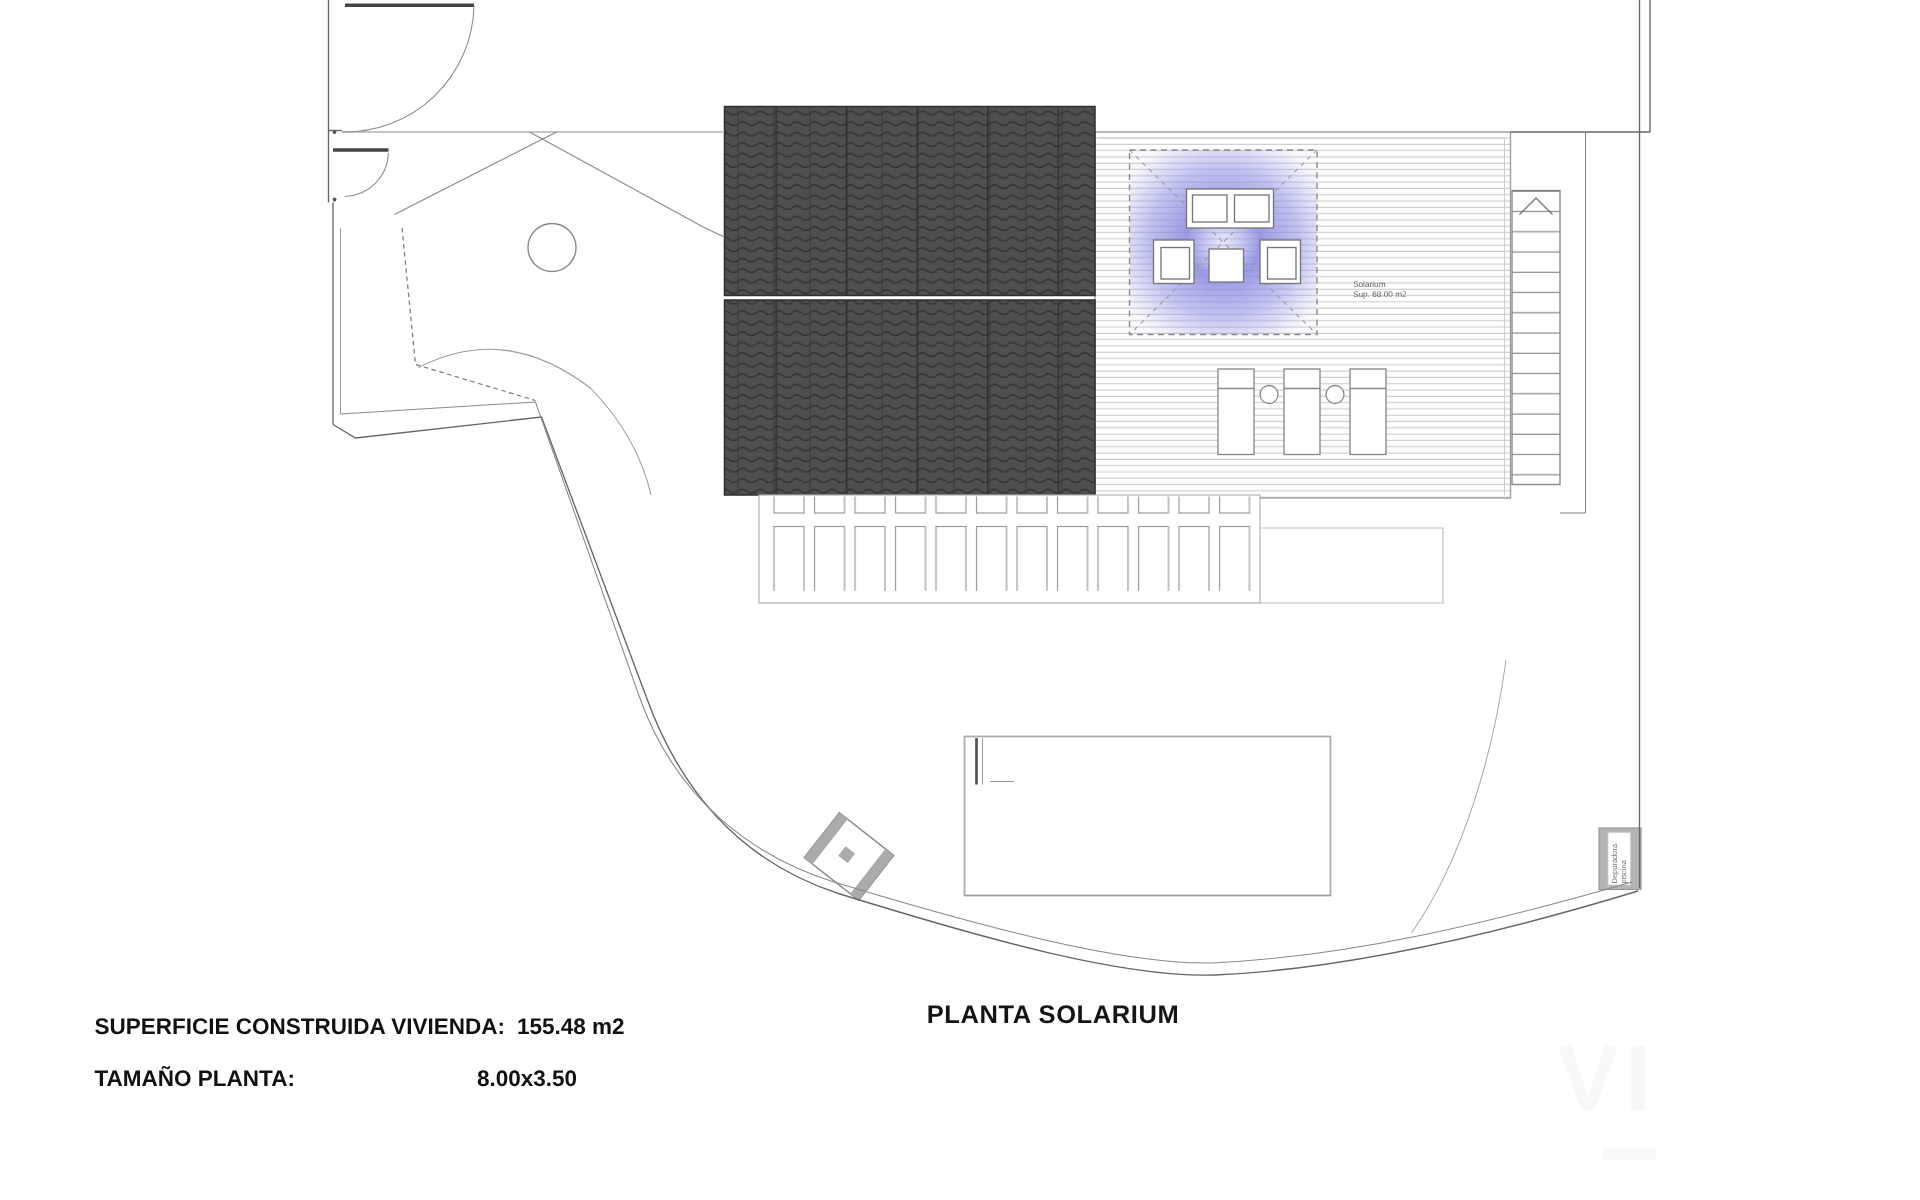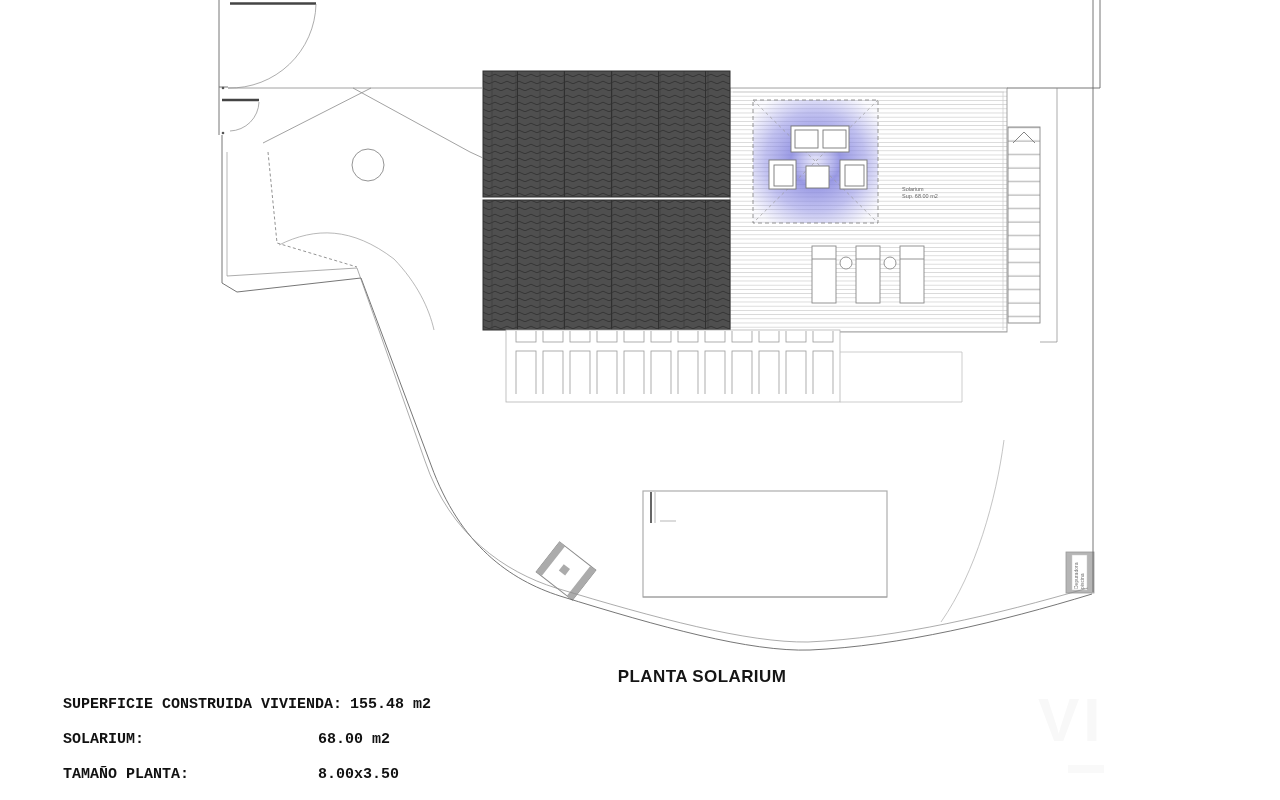--- a/index.html
+++ b/index.html
@@ -5,21 +5,21 @@
   html,body{margin:0;padding:0;background:#fff;}
   .page{position:relative;width:1104px;height:800px;background:#ffffff;overflow:hidden;
         font-family:"Liberation Sans",sans-serif;}
   .plan-svg{position:absolute;left:0;top:0;}
   .frame-rule{position:absolute;left:1270px;top:0;width:1px;height:800px;background:#b8b8b8;}
   .disclaimer{position:absolute;left:1248px;top:0;height:646px;width:14px;
               writing-mode:vertical-rl;transform:rotate(180deg);
               font-size:6.8px;letter-spacing:0.15px;color:#555;white-space:nowrap;}
   .plan-title{position:absolute;left:702px;top:667px;transform:translateX(-50%);
               font-size:17px;font-weight:bold;color:#151515;letter-spacing:0.4px;white-space:nowrap;}
-  .legend{position:absolute;left:63px;top:696px;color:#111;font-family:Liberation Mono, monospace;}
+  .legend{position:absolute;left:63px;top:676px;color:#111;}
   .legend-row{display:flex;margin-bottom:18px;font-size:15px;font-weight:bold;white-space:nowrap;}
   .legend-row .lbl{min-width:247px;padding-right:8px;}
   .watermark{position:absolute;left:1038px;top:684px;font-size:62px;font-weight:bold;
              letter-spacing:4px;color:#f8f8f8;user-select:none;}
   .wm-block{position:absolute;height:8px;background:#f9f9f9;top:765px;}
   .wm-b1{left:1068px;width:52px;}
   .wm-b2{left:1130px;width:55px;}
   .wm-b3{left:1195px;width:28px;}
 </style>
 </head>
@@ -185,24 +185,20 @@
   <div class="wm-block wm-b3"></div>
 
   <div class="plan-title">PLANTA SOLARIUM</div>
 
   <div class="legend">
     <div class="legend-row">
       <span class="lbl">SUPERFICIE CONSTRUIDA VIVIENDA:</span>
       <span class="val">155.48 m2</span>
     </div>
     <div class="legend-row">
-      <span class="lbl">SOLARIUM:</span>
-      <span class="val">68.00 m2</span>
-    </div>
-    <div class="legend-row">
       <span class="lbl">TAMAÑO PLANTA:</span>
       <span class="val">8.00x3.50</span>
     </div>
   </div>
 
   <div class="disclaimer">La información contenida en este documento puede estar sujeta a posibles modificaciones, por exigencias técnicas, jurídicas o comerciales. El mobiliario reflejado es meramente orientativo.</div>
   <div class="frame-rule"></div>
 
 </div>
 

